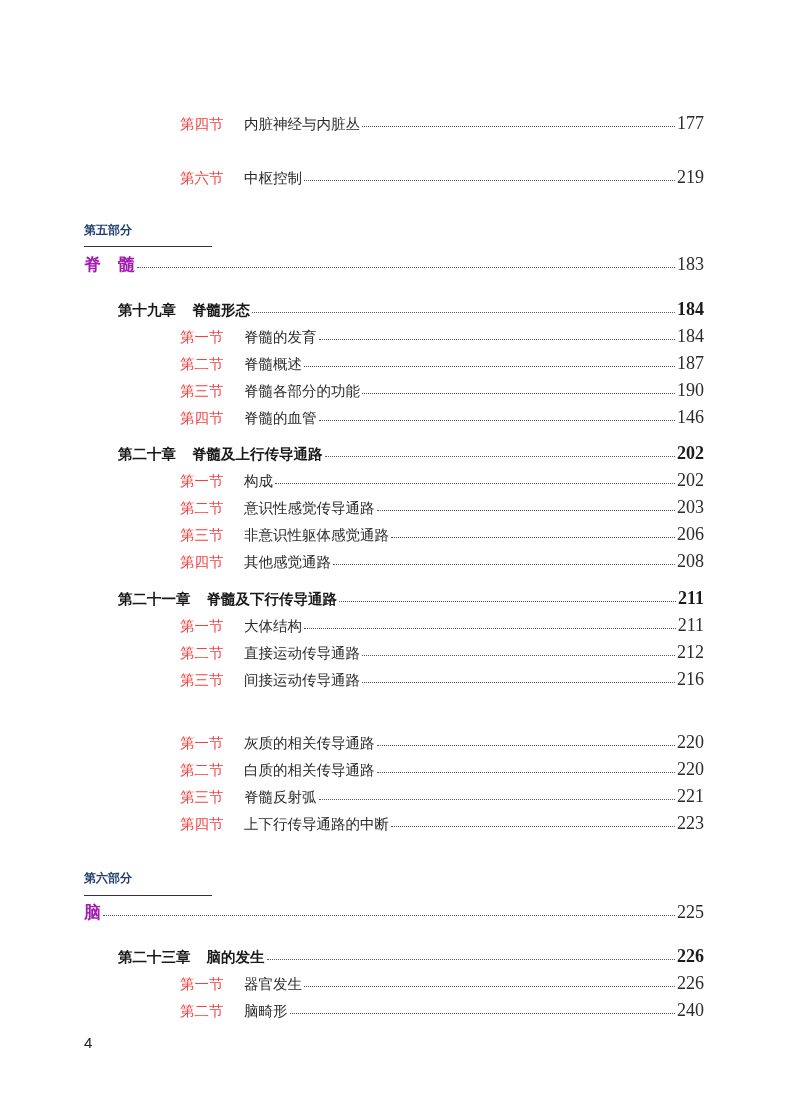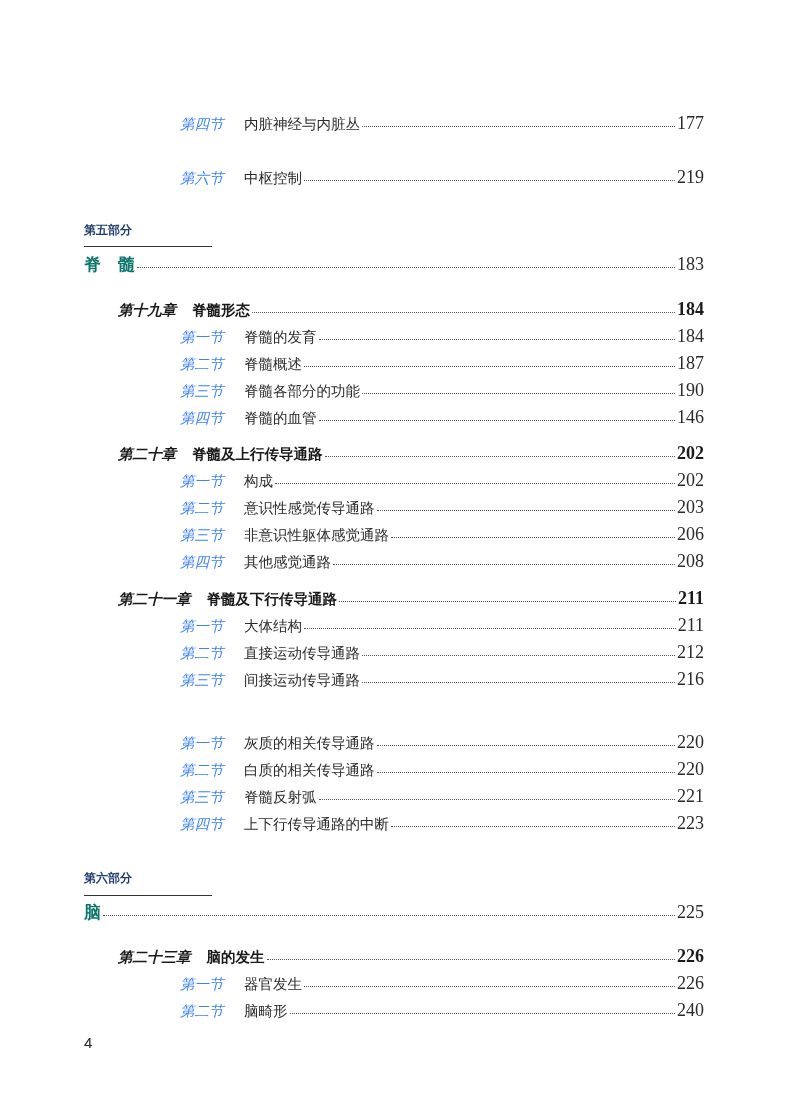--- a/index.html
+++ b/index.html
@@ -13,31 +13,31 @@
     position: absolute; display: flex; align-items: baseline;
     font-size: 14.5px; line-height: 20px; height: 20px; white-space: nowrap;
   }
   .row .leader {
     flex: 1; margin: 0 2px; height: 1px; align-self: flex-end;
     margin-bottom: 6px;
     border-bottom: 1.5px dotted #555;
   }
   .row .page-num { font-family: "Liberation Serif", serif; font-size: 18px; }
   .sec { left: 180px; right: 96px; }
-  .sec .num { width: 64px; display: inline-block; color: #3b82f6; font-style: italic; }
+  .sec .num { width: 64px; display: inline-block; color: #ef4444; }
   .chap { left: 118px; right: 96px; font-weight: bold; color: #1a1a1a; }
-  .chap .num { display: inline-block; margin-right: 16px; font-style: italic; }
+  .chap .num { display: inline-block; margin-right: 16px; }
   .part-label {
     position: absolute; left: 84px; font-family: "DejaVu Sans", sans-serif;
     font-weight: bold; font-size: 12px; color: #1f3d6e;
   }
   .part-rule { position: absolute; left: 84px; width: 128px; height: 0; border-top: 1.5px solid #333; }
   .part-title-row { left: 84px; right: 96px; }
   .part-title {
-    font-family: "DejaVu Sans", sans-serif; font-weight: bold; font-size: 17px; color: #0f766e;
+    font-family: "DejaVu Sans", sans-serif; font-weight: bold; font-size: 17px; color: #a21caf;
     letter-spacing: 0;
   }
   .folio { position: absolute; left: 84px; top: 1034px; font-family: "Liberation Sans", sans-serif; font-size: 15px; color: #222; }
 </style>
 </head>
 <body>
 
 <div class="page">
 
   <div class="row sec" style="top:113px">

